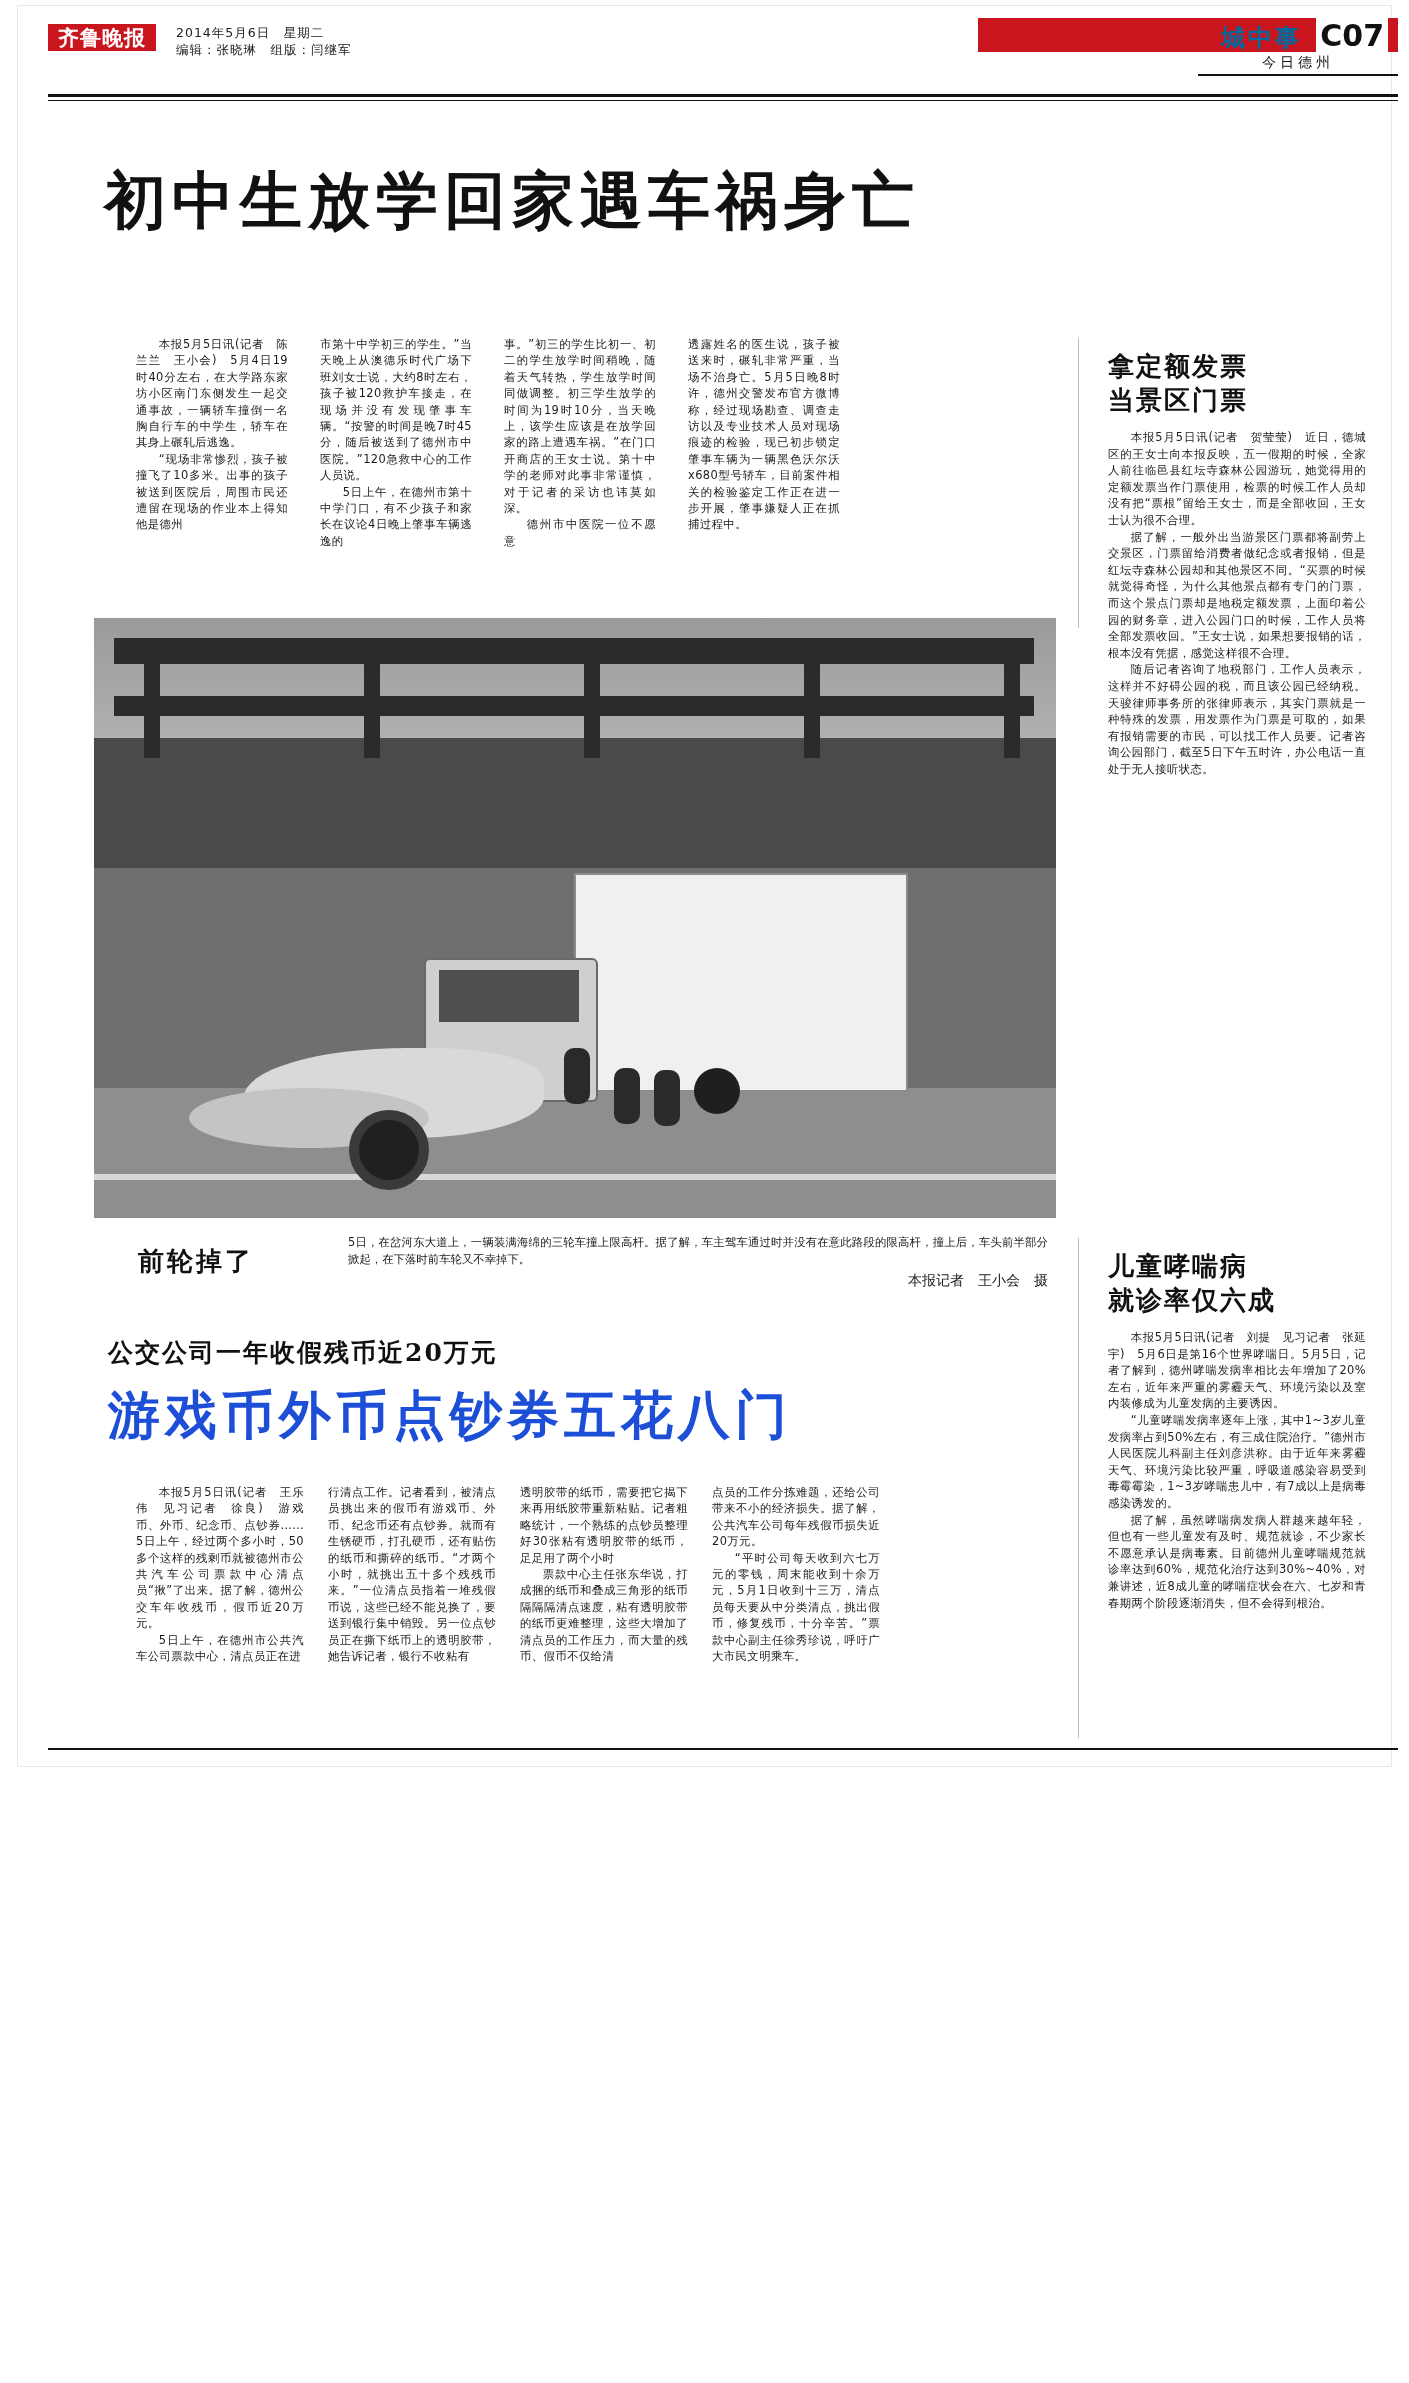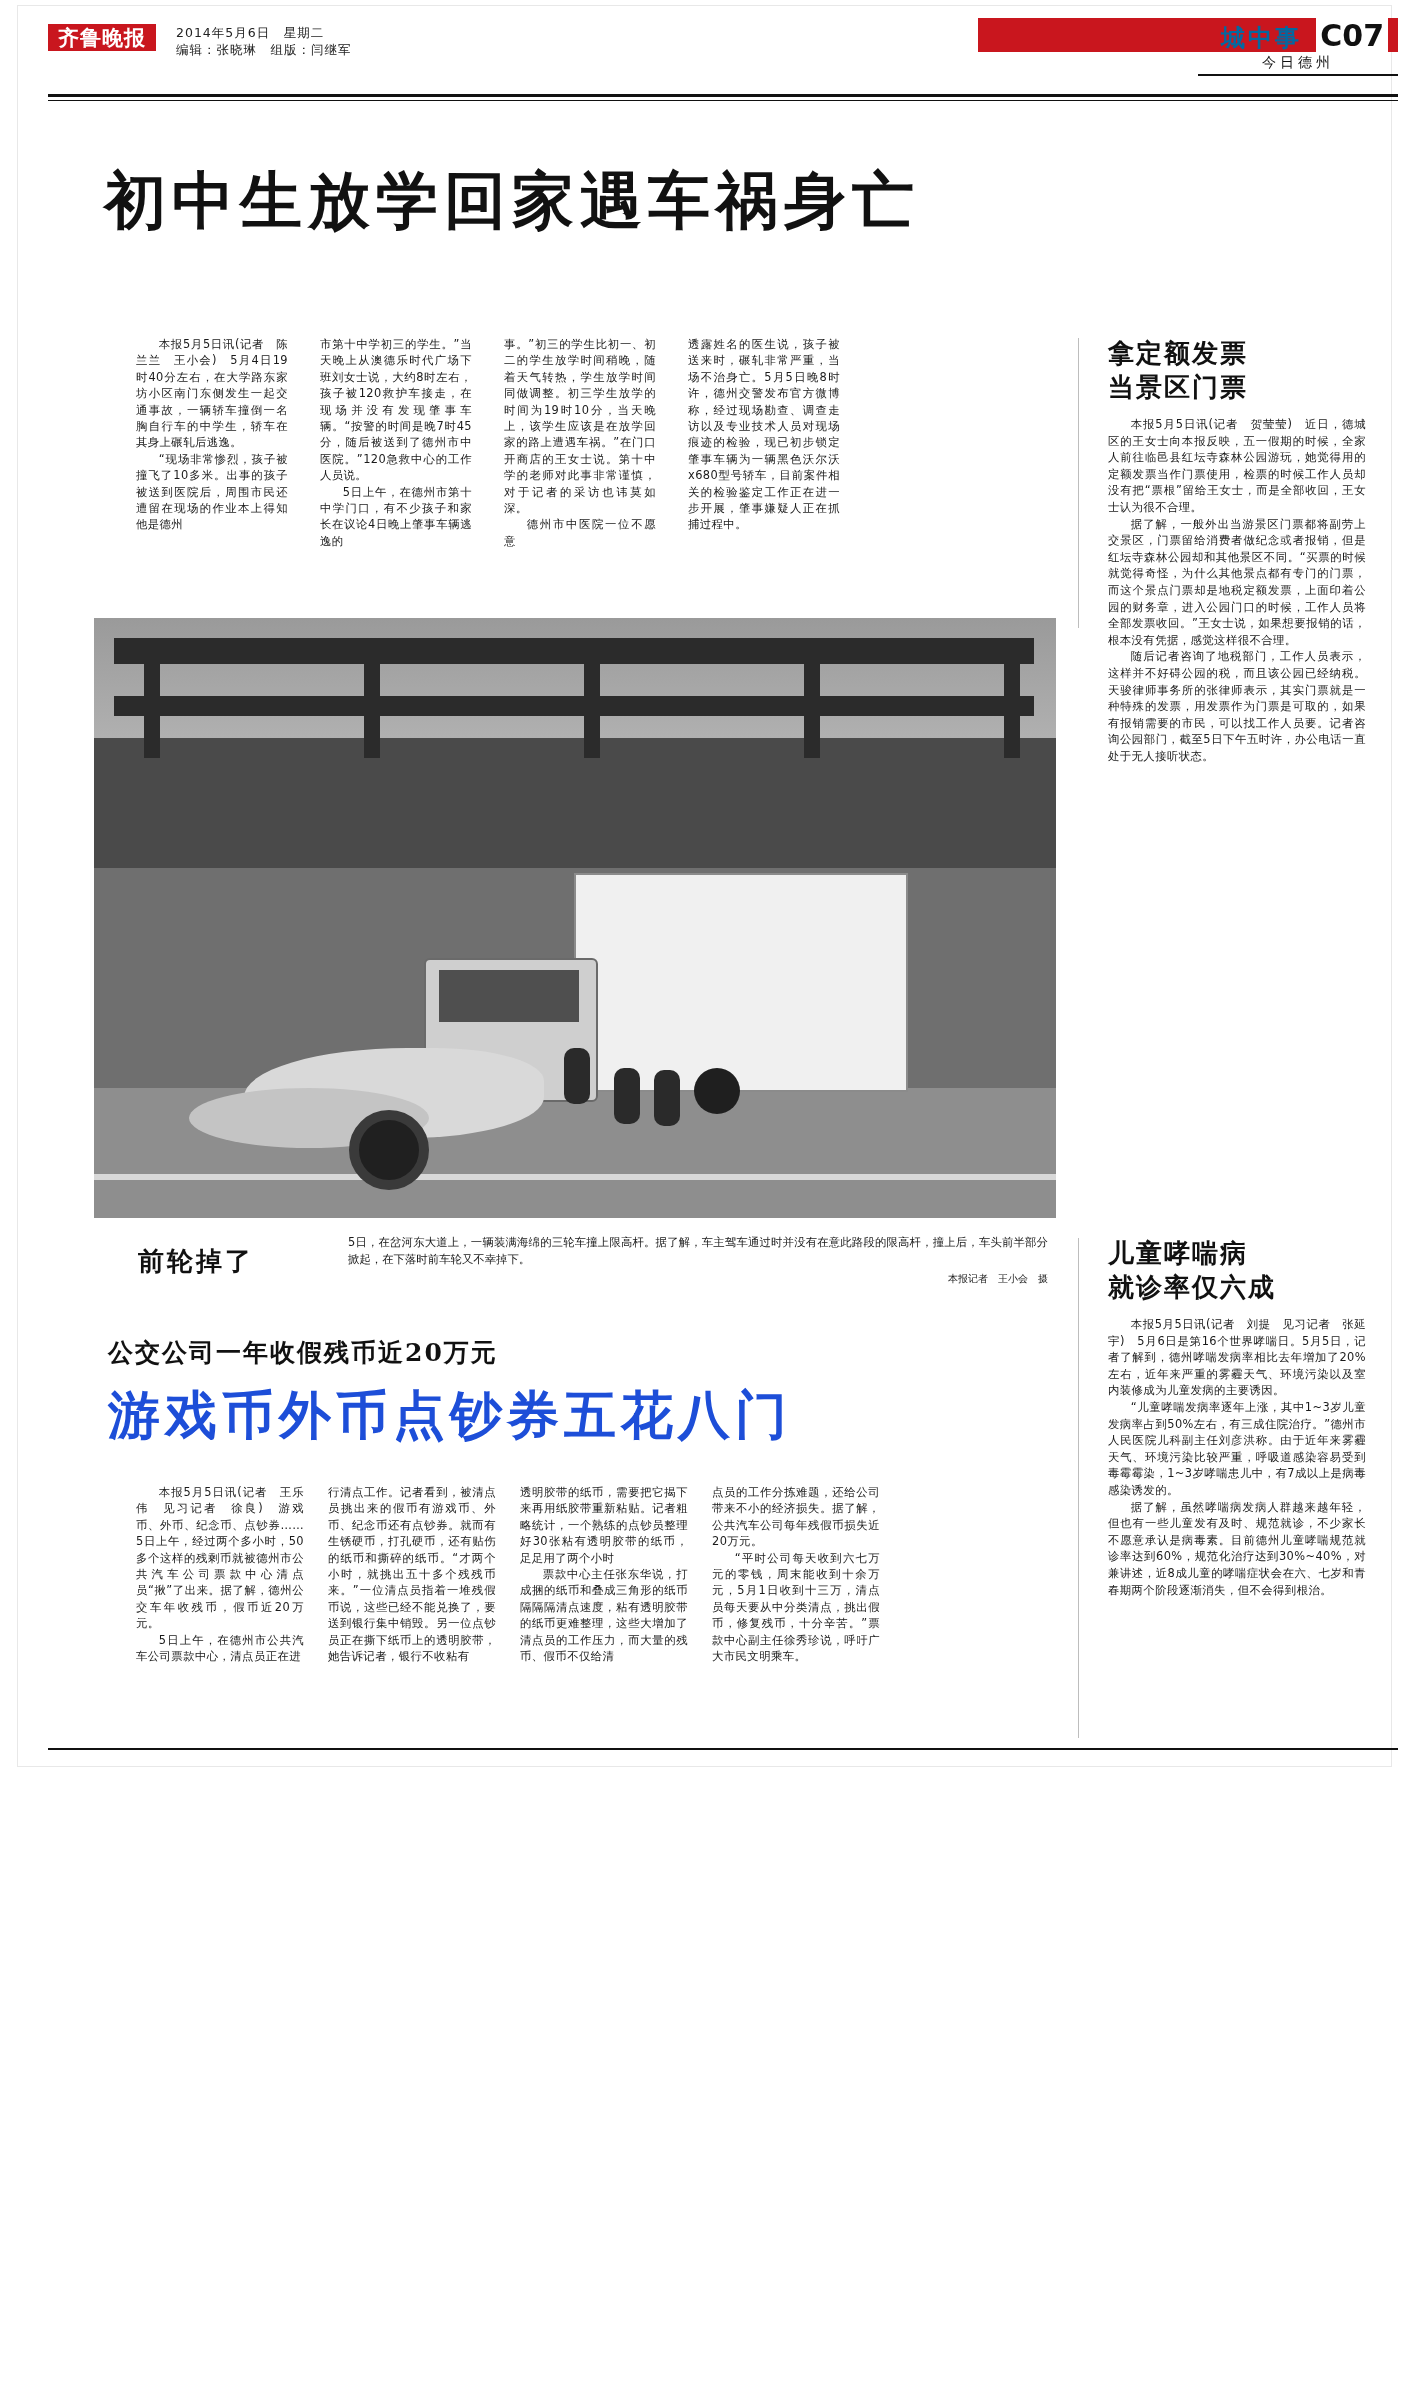--- a/index.html
+++ b/index.html
@@ -108,21 +108,21 @@
     position:absolute; width:1px; background:#bdbdbd;
   }
 
   
   .rail{
     position:absolute; left:1090px; top:330px; width:258px;
   }
   .rail-title{
     font-family:"DejaVu Serif","Liberation Serif",serif;
     font-weight:bold;
-    font-size:26px; line-height:34px; letter-spacing:2px; color:#111;
+    font-size:26px; line-height:34px; letter-spacing:2px; color:#111;margin-top:13px;
   }
   .rail-body{
     margin-top:12px;
     font-size:11.4px; line-height:16.6px; text-align:justify; letter-spacing:0.4px;
     color:#1a1a1a;
   }
   .rail-body p{margin:0; text-indent:2em;}
 
   
   .photo-wrap{
@@ -133,21 +133,21 @@
     position:absolute; left:120px; top:1238px;
     font-family:"DejaVu Serif","Liberation Serif",serif;
     font-weight:bold; font-size:26px; letter-spacing:3px; color:#111;
   }
   .photo-caption{
     position:absolute; left:330px; top:1228px; width:700px;
     font-size:11.4px; line-height:17px; text-align:justify; color:#1a1a1a;
   }
   .photo-credit{
     position:absolute; left:330px; top:1266px; width:700px;
-    font-size:10px; text-align:right; color:#1a1a1a;
+    font-size:14px; text-align:right; color:#1a1a1a;
   }
 
   
   .s2-kicker{
     position:absolute; left:90px; top:1330px;
     font-family:"DejaVu Serif","Liberation Serif",serif;
     font-weight:bold; font-size:25px; letter-spacing:2px; color:#111;
   }
   .s2-title{
     position:absolute; left:90px; top:1380px; width:950px;

